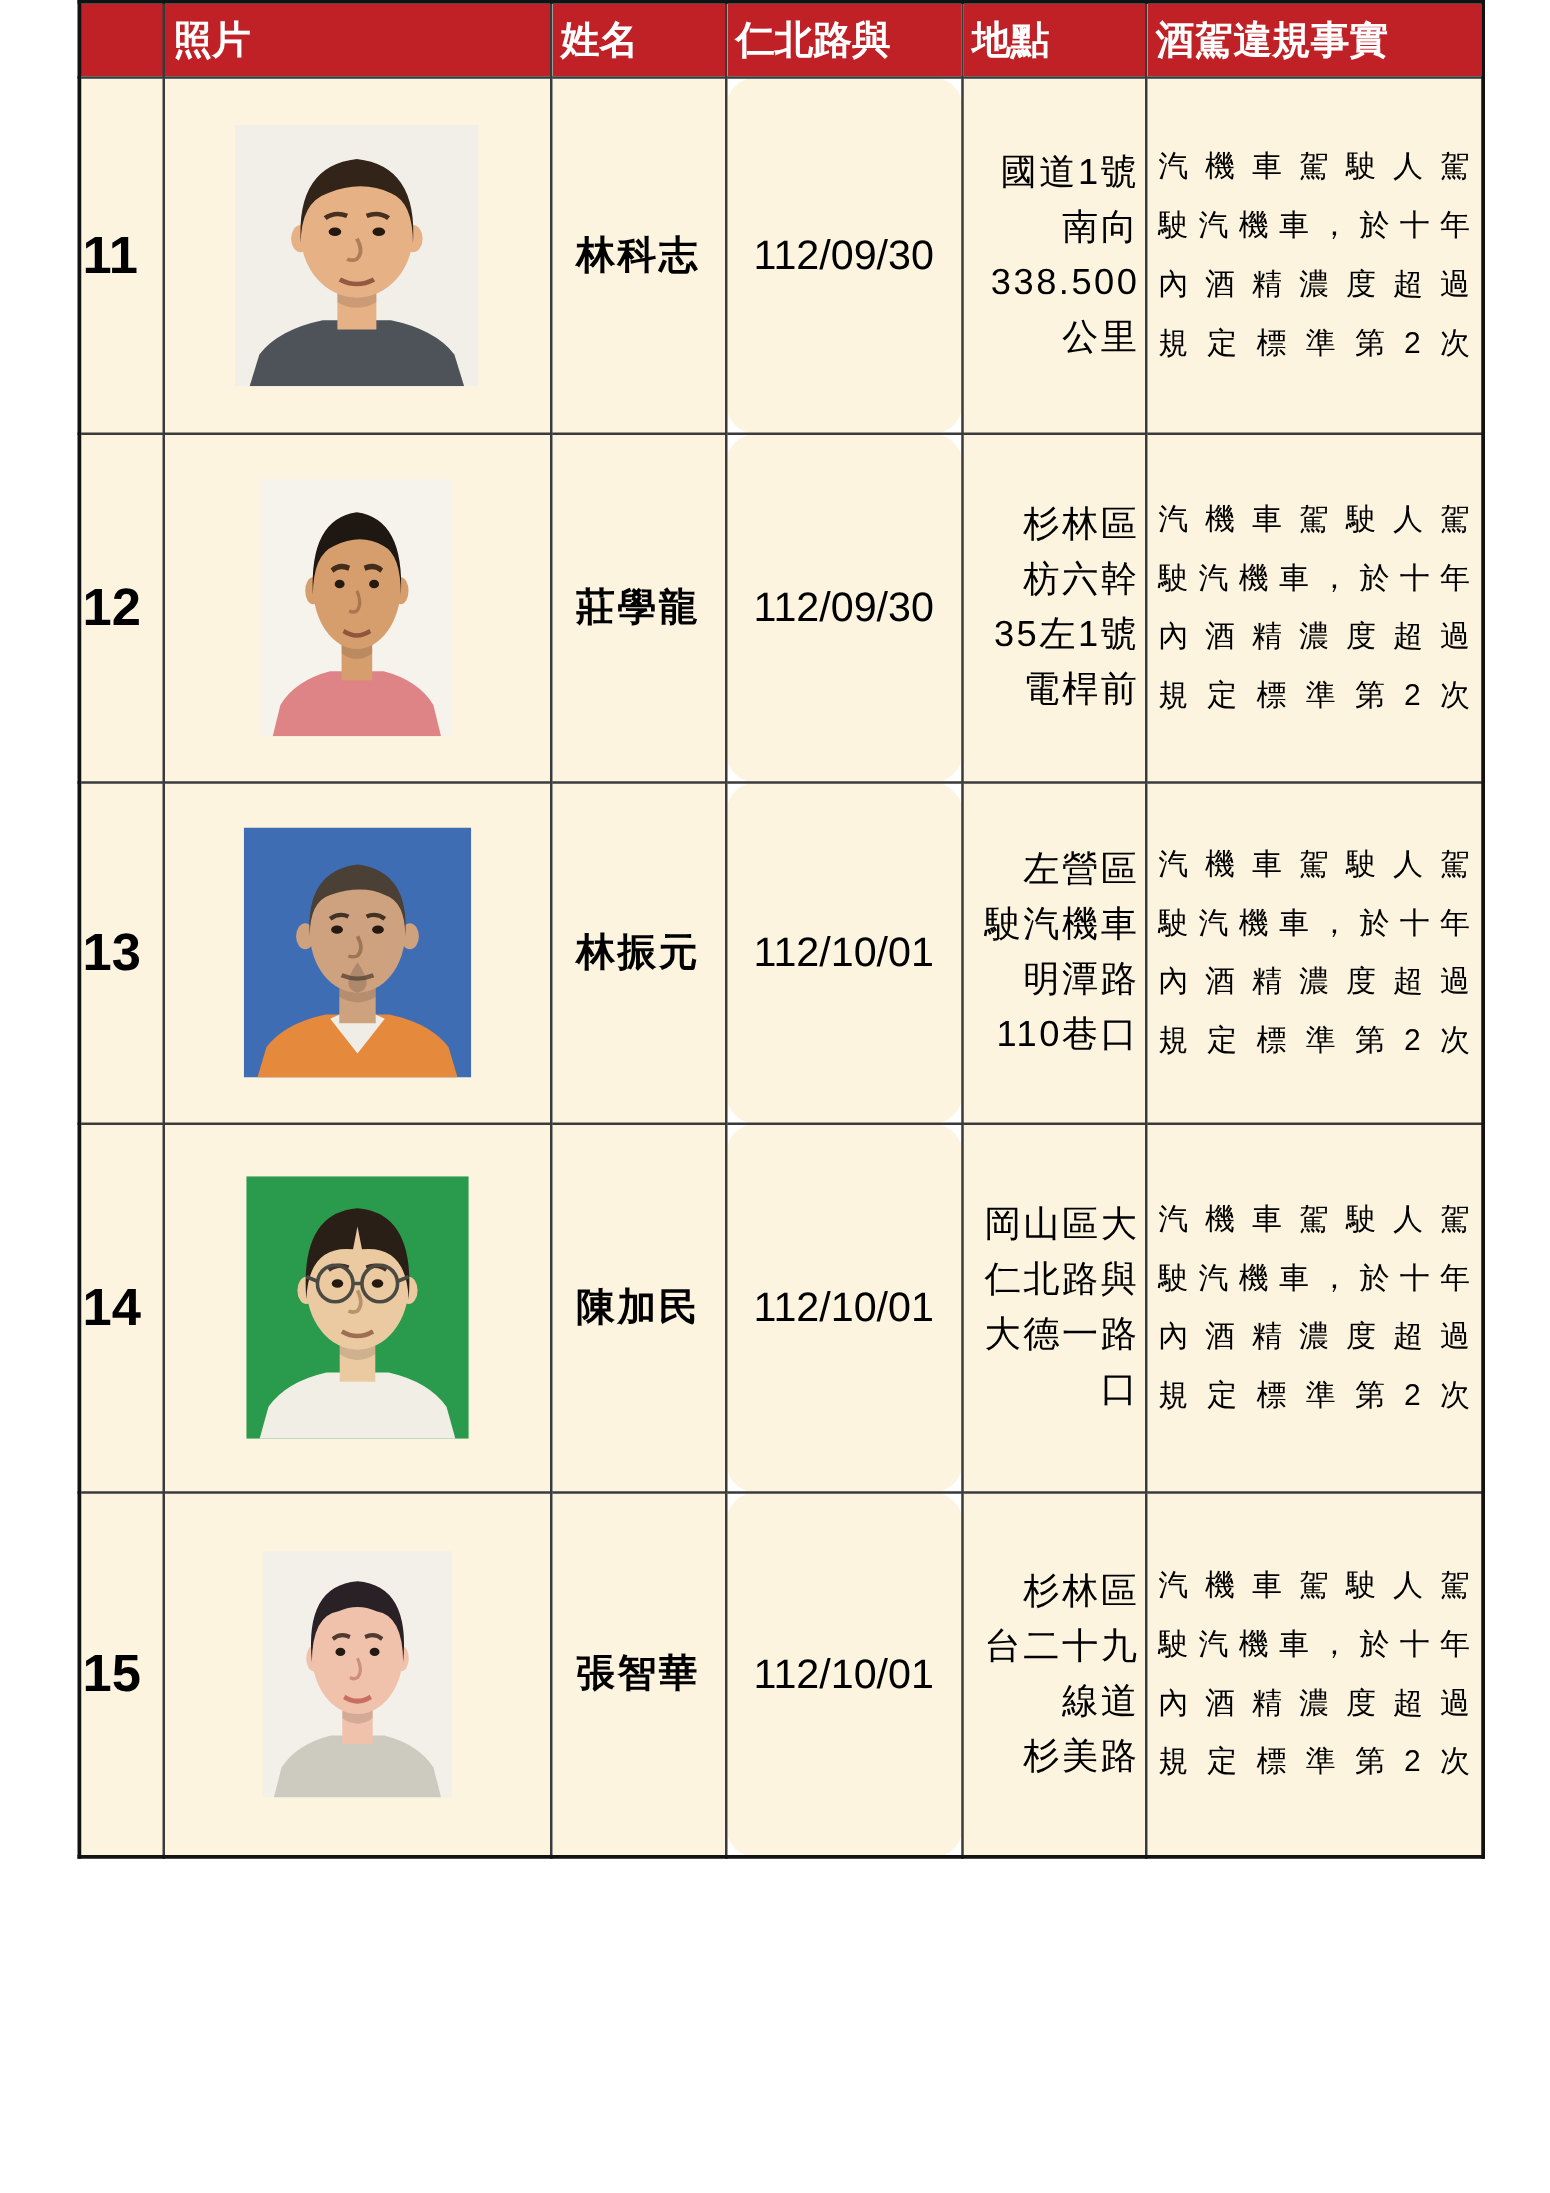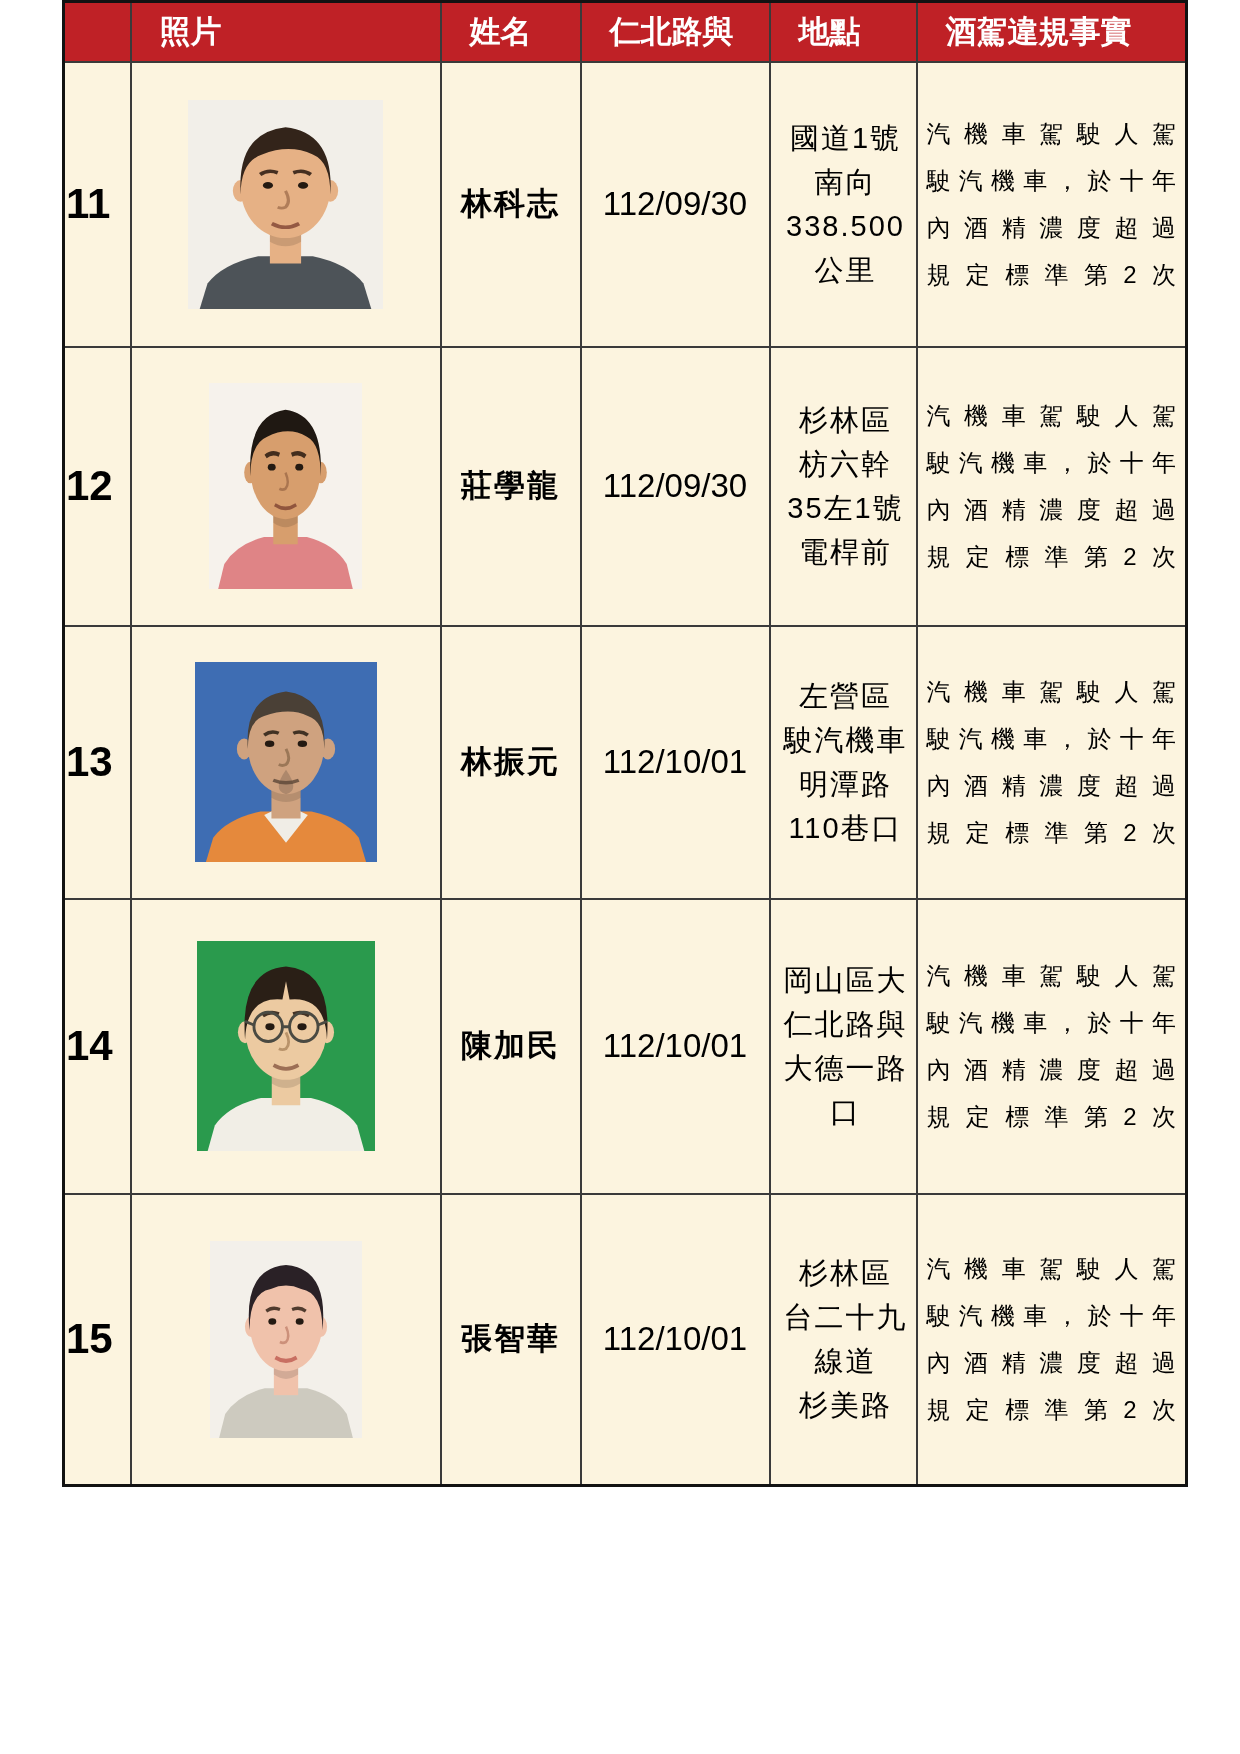--- a/index.html
+++ b/index.html
@@ -23,39 +23,39 @@
     margin-left:62px; width:1123px;
     border:3px solid #121212;
   }
   th, td { border:2px solid #3a3a3a; overflow:hidden; }
 
   thead tr { height:60px; }
   th {
     background:var(--header_bg,#bf2126);
     color:var(--header_text,#ffffff);
     font-size:31px; font-weight:700;
-    text-align:left; padding:0 0 0 28px;
+    text-align:left; padding:0 0 0 7px;
   }
   td {
     background:var(--cell_bg,#fcf4df);
     vertical-align:middle;
   }
 
   tr.r0 { height:285px; }
   tr.r1 { height:279px; }
   tr.r2 { height:273px; }
   tr.r3 { height:295px; }
   tr.r4 { height:292px; }
 
   .c-no   { font-size:42px; font-weight:700; text-align:left; }
   .c-name { font-size:31px; font-weight:700; text-align:center; letter-spacing:2px;margin-top:32px; }
-  .c-date { font-size:33px; text-align:center; }
+  .c-date { font-size:33px; text-align:center;border-radius:24px; }
   .c-loc  {
     font-size:29px; line-height:44px; letter-spacing:2px;
-    padding:0 4px 0 9px; white-space:pre-line; text-align:center;
+    padding:0 4px 0 9px; white-space:pre-line; text-align:right;
   }
   .c-vio  {
     font-size:24px; line-height:47px;
     padding:0 9px; white-space:pre-line;
     text-align:justify; text-align-last:justify;
   }
 
   .photo-cell { text-align:center; }
   .photo { display:inline-block; vertical-align:middle; }
   tr.r0 .photo { width:195px; height:209px; }

